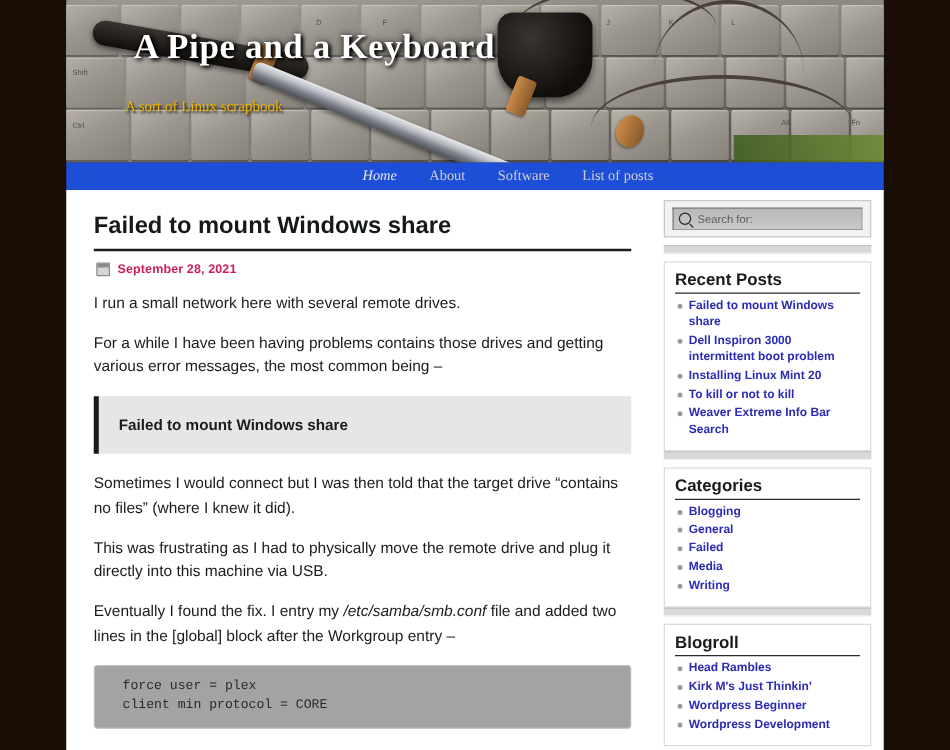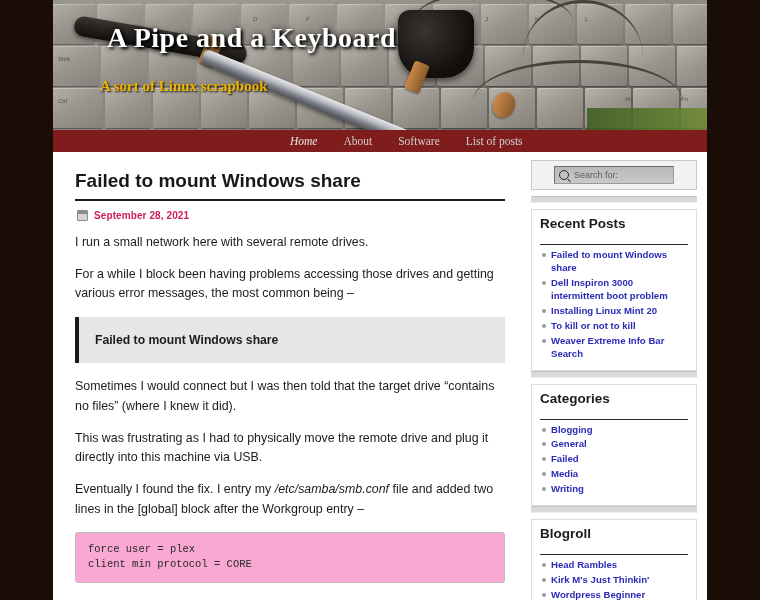--- a/index.html
+++ b/index.html
@@ -52,28 +52,28 @@
     background:linear-gradient(90deg,#3b5a1e,#6c8a2f);opacity:.85;}
 
   .site-title{
     position:absolute;left:54px;top:22px;
     font-family:"Liberation Serif", serif;font-weight:bold;font-size:28px;color:#ffffff;
     text-shadow:2px 2px 3px rgba(0,0,0,.95), 0 0 6px rgba(0,0,0,.8);
     letter-spacing:.5px;
   }
   .site-tagline{
     position:absolute;left:47px;top:78px;
-    font-family:"Liberation Serif", serif;font-weight:bold;font-size:15px;color:#f0b400;
+    font-family:"Liberation Serif", serif;font-weight:normal;font-size:12px;color:#f0b400;
     text-shadow:1px 1px 2px rgba(0,0,0,.95);
   }
 
   
   .navbar{
     position:absolute;left:53px;top:130px;width:654px;height:22px;
-    background:#7f1d1d;
+    background:#1d4ed8;
   }
   .navlist{display:flex;height:22px;align-items:center;padding-left:237px;}
   .navitem{
     font-family:"Liberation Serif", serif;font-size:11.5px;color:#cfcfcf;
     margin-right:26px;white-space:nowrap;cursor:pointer;
   }
   .navitem.current{font-style:italic;color:#e8e8e8;}
 
   
   .shell{
@@ -96,46 +96,46 @@
   .post-body p{font-size:12.4px;line-height:1.55;color:#1c1c1c;margin:0 0 13px 0;font-weight:500;}
   .post-body p em{font-style:italic;text-align:center;}
 
   .blockquote{
     background:#e6e6e6;border-left:4px solid #1a1a1a;
     padding:14px 16px;margin:0 0 14px 0;
   }
   .blockquote p{margin:0;font-size:12.2px;font-weight:bold;color:#1c1c1c;}
 
   .codeblock{
-    background:#f9a8d4;border:1px solid #bdbdbd;border-radius:3px;
-    padding:9px 12px;margin:0 0 14px 0;
+    background:#a3a3a3;border:1px solid #bdbdbd;border-radius:3px;
+    padding:9px 22px;margin:0 0 14px 0;
     font-family:"Liberation Mono", monospace;font-size:10.5px;color:#2a2a2a;line-height:1.5;
     white-space:pre;
   }
 
   
   .search-wrap{
-    background:#f2f2f2;border:1px solid #c9c9c9;padding:5px 22px;margin-bottom:6px;
+    background:#f2f2f2;border:1px solid #c9c9c9;padding:5px 6px;margin-bottom:6px;
   }
   .search-box{
     display:flex;align-items:center;gap:5px;height:14px;
     background:linear-gradient(180deg,#b9b9b9,#c9c9c9);
     border:1px solid #6e6e6e;border-right-color:#9a9a9a;border-bottom-color:#9a9a9a;
     padding:1px 4px;
   }
   .mag-ico{width:8px;height:8px;border:1.4px solid #2b2b2b;border-radius:50%;position:relative;flex:none;}
   .mag-ico:after{content:"";position:absolute;right:-3px;bottom:-2px;width:4px;height:1.4px;background:#2b2b2b;transform:rotate(45deg);}
   .search-ph{font-size:9px;color:#5b5b5b;}
 
   .sep{height:5px;background:#d9d9d9;border-top:1px solid #c4c4c4;border-bottom:1px solid #ededed;margin:0 0 6px 0;}
 
   .widget{background:#ffffff;border:1px solid #dcdcdc;padding:6px 8px 7px 8px;margin-bottom:0;}
   .widget-title{
     font-size:13.5px;font-weight:bold;color:#1b1b1b;margin:0 0 4px 0;
-    padding-bottom:13px;border-bottom:1.5px solid #2a2a2a;display:flex;align-items:center;gap:5px;
+    padding-bottom:3px;border-bottom:1.5px solid #2a2a2a;display:flex;align-items:center;gap:5px;
   }
   .widget ul{list-style:none;margin:0;padding:0;}
   .widget li{
     position:relative;padding-left:11px;margin:0 0 2px 0;
     font-size:9.6px;line-height:1.35;color:#2b2bb5;
   }
   .widget li:before{
     content:"";position:absolute;left:2px;top:4px;width:4px;height:4px;border-radius:50%;
     background:#9a9a9a;
   }
@@ -237,21 +237,21 @@
     <div class="main">
 
       <div>
         <h1 class="post-title">Failed to mount Windows share</h1>
         <div class="post-meta">
           <span class="cal-ico"></span>
           <span class="meta-text">September 28, 2021</span>
         </div>
         <div class="post-body">
           <p>I run a small network here with several remote drives.</p>
-          <p>For a while I block been having problems accessing those drives and getting various error messages, the most common being –</p>
+          <p>For a while I have been having problems contains those drives and getting various error messages, the most common being –</p>
           <div class="blockquote">
             <p>Failed to mount Windows share</p>
           </div>
           <p>Sometimes I would connect but I was then told that the target drive “contains no files” (where I knew it did).</p>
           <p>This was frustrating as I had to physically move the remote drive and plug it directly into this machine via USB.</p>
           <p><span>Eventually I found the fix. I entry my </span><em>/etc/samba/smb.conf</em><span> file and added two lines in the [global] block after the Workgroup entry –</span></p>
           <div class="codeblock">force user = plex
 client min protocol = CORE</div>
           <p>That seems to have fixed it!</p>
         </div>

